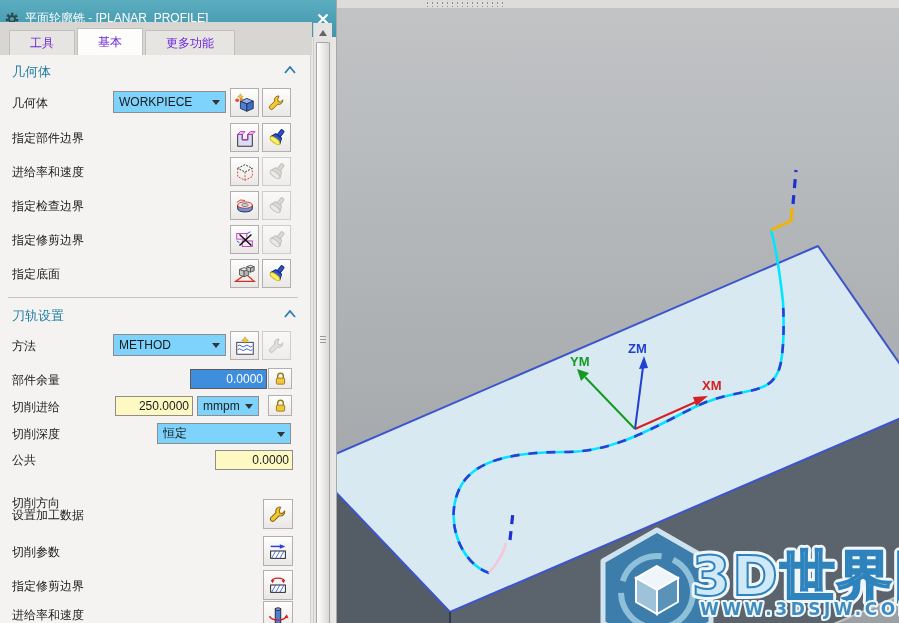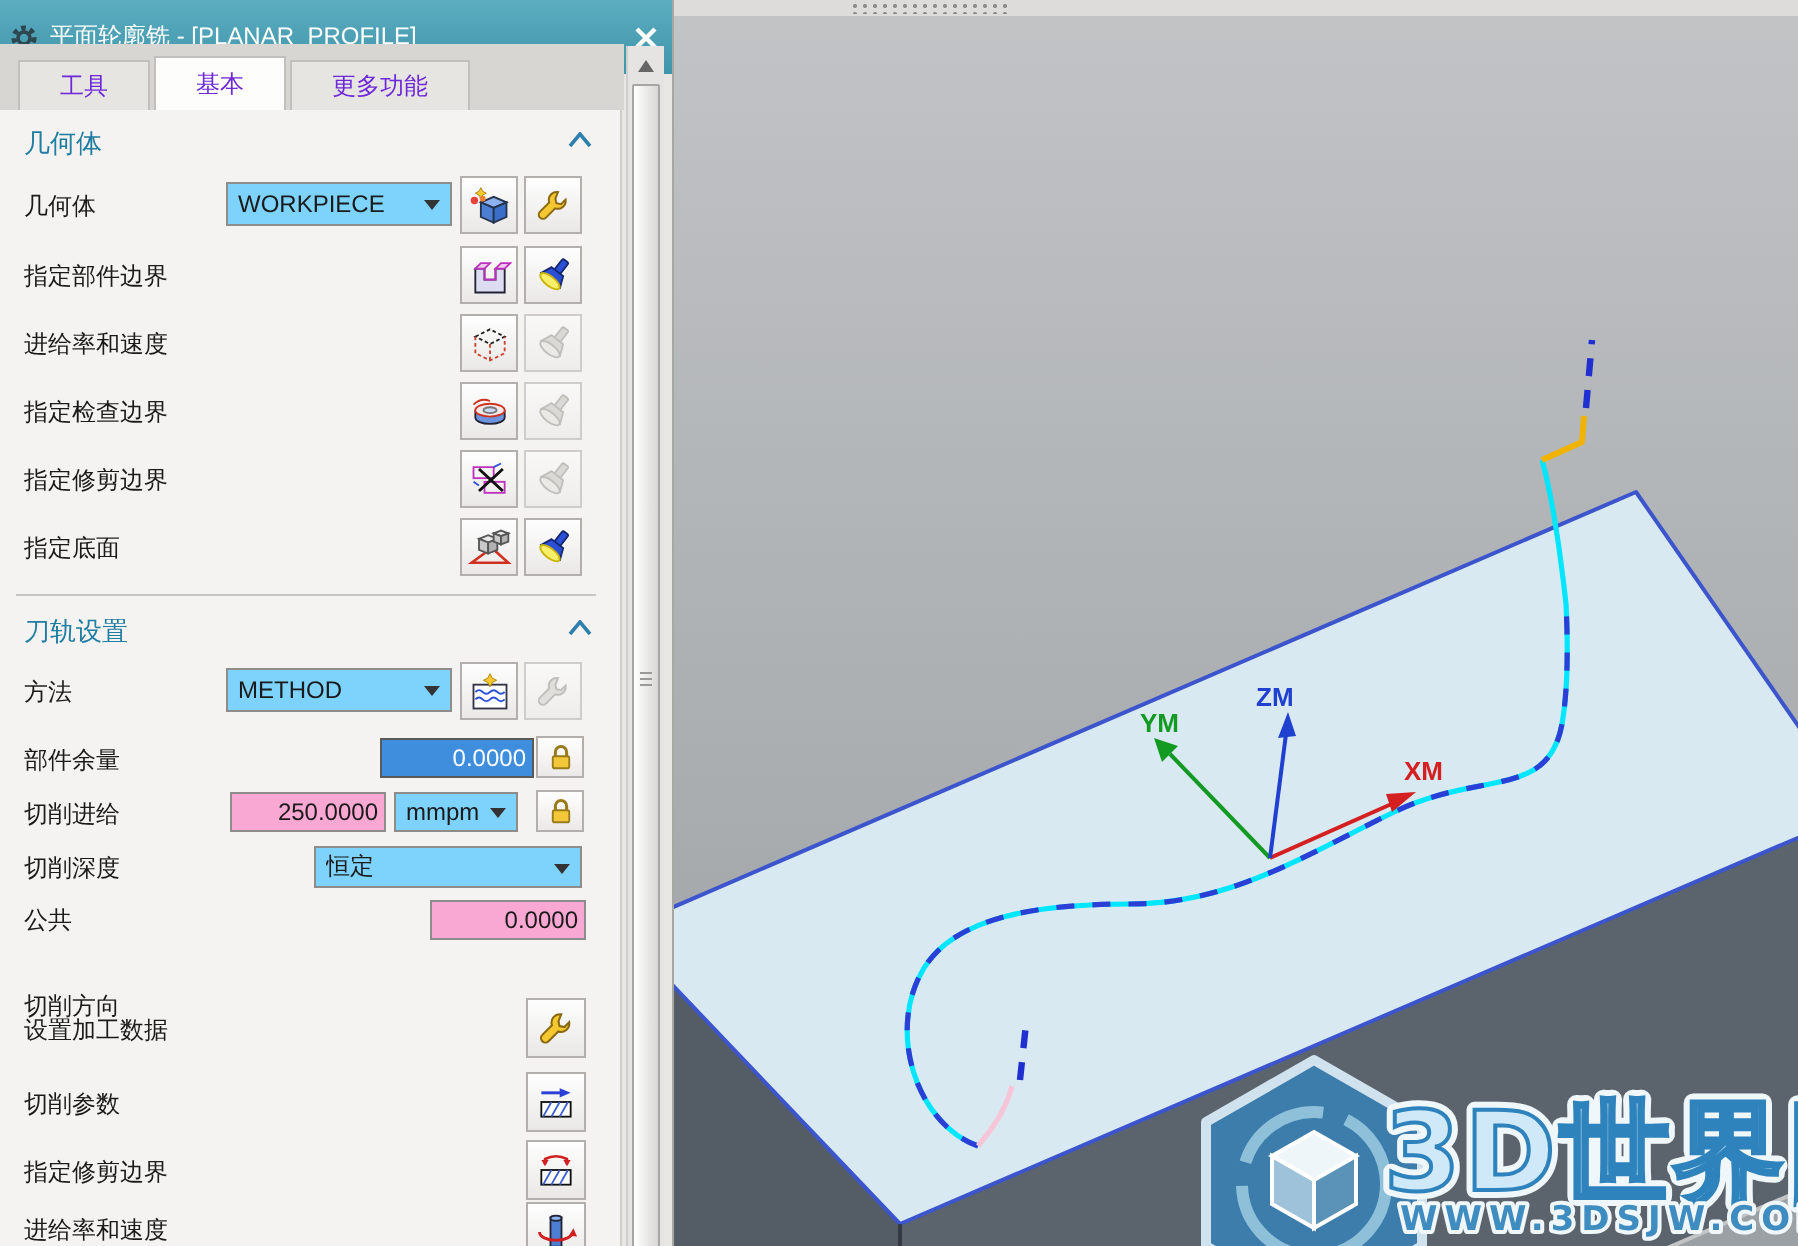--- a/index.html
+++ b/index.html
@@ -25,21 +25,21 @@
   .sechdr{position:absolute;left:12px;color:#1e7da1;font-size:13px;}
   .chev{position:absolute;right:14px;}
   .lbl{position:absolute;left:12px;font-size:12px;color:#1a1a1a;white-space:nowrap;}
   .dd{position:absolute;height:22px;background:#7dd3fc;border:1px solid #8e8d8b;box-sizing:border-box;
       display:flex;align-items:center;padding:0 5px;cursor:pointer;}
   .dd .ddtxt{flex:1;overflow:hidden;white-space:nowrap;}
   .dar{width:0;height:0;border:4px solid transparent;border-top:5px solid #333;margin-top:5px;flex:0 0 auto;}
   .btn{position:absolute;width:29px;height:29px;background:linear-gradient(#fefefe,#e9e8e6);
        border:1px solid #b2afac;box-sizing:border-box;display:flex;align-items:center;justify-content:center;cursor:pointer;}
   .btn.dis{opacity:.55;cursor:default;}
-  .num{position:absolute;height:20px;background:#f9a8d4;border:1px solid #8e8d8b;box-sizing:border-box;
+  .num{position:absolute;height:20px;background:#fef9c3;border:1px solid #8e8d8b;box-sizing:border-box;
        display:flex;align-items:center;justify-content:flex-end;padding:0 3px;overflow:hidden;}
   .num.sel{background:#3f8ede;color:#fff;border-color:#5a5a5a;}
   .lockbtn{position:absolute;width:24px;height:21px;background:linear-gradient(#fefefe,#eceae8);
            border:1px solid #b2afac;box-sizing:border-box;display:flex;align-items:center;justify-content:center;cursor:pointer;}
   .divider{position:absolute;left:8px;right:12px;height:1px;background:#c8c6c3;}
 
   
   .vscroll{position:absolute;left:313px;top:23px;width:19px;bottom:0;background:#e5e4e2;
            border-left:1px solid #cfcecc;box-sizing:border-box;}
   .sbup{height:16px;display:flex;align-items:center;justify-content:center;cursor:pointer;}

